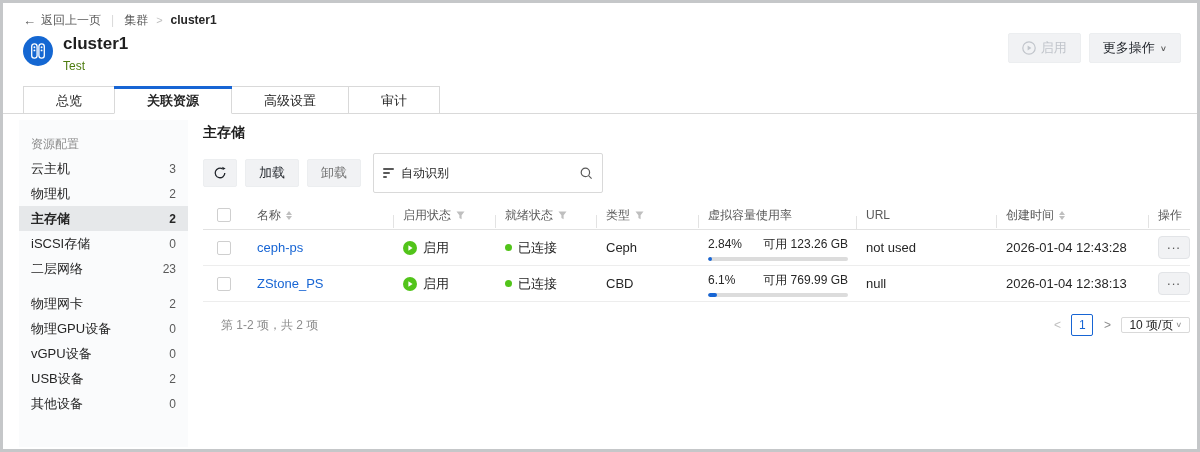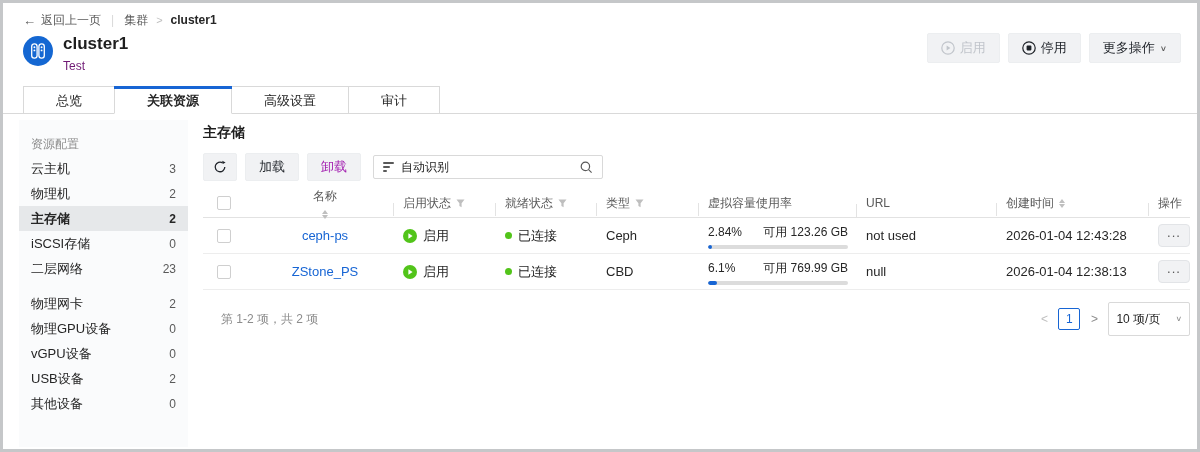--- a/index.html
+++ b/index.html
@@ -17,21 +17,21 @@
   .bc-back { display:flex; align-items:center; gap:5px; cursor:pointer; color:#595959; }
   .bc-arrow { font-size:13px; color:#595959; }
   .bc-divider { color:#d9d9d9; margin:0 10px; }
   .bc-sep { color:#bfbfbf; margin:0 8px; font-size:11px; }
   .bc-current { color:#262626; font-weight:700; }
   
   .header { display:flex; align-items:flex-start; padding:6px 16px 0 20px; height:54px; }
   .cluster-badge { width:30px; height:30px; margin-top:3px; flex:none; }
   .titles { margin-left:10px; }
   .page-title { font-size:17px; font-weight:700; color:#1f1f1f; line-height:22px; }
-  .page-subtitle { font-size:12px; color:#701a75; margin-top:4px; }
+  .page-subtitle { font-size:12px; color:#4d7c0f; margin-top:4px; }
   .header-actions { margin-left:auto; display:flex; gap:8px; }
   .hbtn { height:30px; padding:0 13px; background:#f1f2f4; border:1px solid #eceef0; border-radius:2px;
           font-size:13px; color:#1f2329; display:flex; align-items:center; gap:5px; cursor:pointer; white-space:nowrap; }
   .hbtn.disabled { color:#c1c5cb; cursor:default; }
   .hbtn svg { display:block; }
   .chev { font-size:10px; color:#595959; transform:scaleY(0.8); }
   
   .tabbar { display:flex; align-items:flex-end; padding:0 20px; border-bottom:1px solid #d9d9d9; margin-top:4px; height:29px; }
   .tab { position:relative; padding:0 32px; line-height:27px; height:28px; font-size:13px; color:#262626;
          background:#fff; border:1px solid #d9d9d9; border-bottom:none; margin-right:-1px; cursor:pointer; margin-bottom:-1px; }
@@ -48,37 +48,37 @@
   .side-item.selected { background:#e6e8ea; font-weight:700; }
   .side-item.selected .si-count { font-weight:700; color:#262626; }
   .side-gap { height:10px; }
   
   .content { flex:1; padding-top:4px; }
   .content-title { font-size:14px; font-weight:700; color:#1f1f1f; margin-bottom:11px; }
   .toolbar { display:flex; align-items:center; gap:8px; margin-bottom:8px; }
   .tbtn { height:28px; padding:4px 13px; background:#f1f2f4; border:1px solid #eceef0; border-radius:2px;
           font-size:13px; color:#1f2329; display:flex; align-items:center; justify-content:center; cursor:pointer; }
   .tbtn.icon-only { width:34px; padding:0; }
-  .tbtn.disabled { color:#a21caf; cursor:default; }
-  .searchbox { width:230px; height:24px; background:#fff; border:1px solid #d9d9d9; border-radius:2px;
+  .tbtn.disabled { color:#737373; cursor:default; }
+  .searchbox { width:230px; height:40px; background:#fff; border:1px solid #d9d9d9; border-radius:2px;
                display:flex; align-items:center; padding:0 9px; gap:7px; margin-left:4px; }
   .filter-glyph { display:flex; flex-direction:column; gap:2.5px; }
   .filter-glyph i { display:block; height:1.5px; background:#595959; border-radius:1px; }
   .filter-glyph i:nth-child(1){ width:11px; } .filter-glyph i:nth-child(2){ width:7px; } .filter-glyph i:nth-child(3){ width:4px; }
   .search-text { font-size:12px; color:#262626; flex:1; }
   
   .table { width:100%; }
   .tr { display:flex; align-items:center; }
   .thead { height:29px; border-bottom:1px solid #e2e2e2; color:#595959; font-size:12px; }
   .th, .td { display:flex; align-items:center; position:relative; }
   .th.sep::before { content:""; position:absolute; left:0; top:8px; height:13px; width:1px; background:#e3e3e3; }
   .th { padding-left:10px; gap:5px; }
   .td { padding-left:10px; }
   .col-check { width:44px; padding-left:14px; }
-  .col-name { width:146px; padding-left:10px;flex-direction:column; }
+  .col-name { width:146px; padding-left:10px; }
   .col-enable { width:102px; }
   .col-ready { width:101px; }
   .col-type { width:102px; }
   .col-cap { width:158px; }
   .col-url { width:140px; }
   .col-created { width:152px; }
   .col-ops { flex:1; }
   .checkbox { width:14px; height:14px; border:1px solid #cfcfcf; border-radius:2px; background:#fff; cursor:pointer; }
   .sorter { display:flex; flex-direction:column; gap:1px; }
   .sorter b { width:0; height:0; border-left:3.5px solid transparent; border-right:3.5px solid transparent; display:block; }
@@ -99,22 +99,22 @@
              display:flex; align-items:center; justify-content:center; color:#595959; font-size:13px;
              letter-spacing:1px; cursor:pointer; line-height:0; padding-bottom:6px; }
   
   .table-footer { display:flex; align-items:center; margin-top:12px;margin-left:18px; }
   .summary { font-size:12px; color:#8c8c8c; }
   .pager { margin-left:auto; display:flex; align-items:center; gap:8px; }
   .pg-arrow { font-size:12px; color:#bfbfbf; cursor:pointer; width:12px; text-align:center; }
   .pg-arrow.next { color:#8c8c8c; }
   .pg-page { min-width:22px; height:22px; border:1px solid #1765d4; color:#1765d4; border-radius:2px;
              font-size:12px; display:flex; align-items:center; justify-content:center; cursor:pointer; background:#fff; }
-  .pg-size { height:34px; border:1px solid #d9d9d9; border-radius:2px; background:#fff; font-size:12px; color:#262626;
-             display:flex; align-items:center; padding:0 7px; gap:15px; cursor:pointer; }
+  .pg-size { height:16px; border:1px solid #d9d9d9; border-radius:2px; background:#fff; font-size:12px; color:#262626;
+             display:flex; align-items:center; padding:0 7px; gap:2px; cursor:pointer; }
   .pg-size .chev { font-size:9px; color:#8c8c8c; }
 </style>
 </head>
 <body>
 
 <div class="breadcrumb">
   <span class="bc-back">
     <span class="bc-arrow">←</span>
     <span>返回上一页</span>
   </span>
@@ -140,27 +140,20 @@
   </div>
   <div class="header-actions">
     <div class="hbtn disabled">
       <svg width="14" height="14" viewBox="0 0 14 14">
         <circle cx="7" cy="7" r="6.2" fill="none" stroke="#c1c5cb" stroke-width="1.2"></circle>
         <path d="M5.6 4.6 L9.4 7 L5.6 9.4 Z" fill="#c1c5cb"></path>
       </svg>
       <span>启用</span>
     </div>
     <div class="hbtn">
-      <svg width="14" height="14" viewBox="0 0 14 14">
-        <circle cx="7" cy="7" r="6.2" fill="none" stroke="#1f2329" stroke-width="1.2"></circle>
-        <rect x="4.6" y="4.6" width="4.8" height="4.8" rx="0.8" fill="#1f2329"></rect>
-      </svg>
-      <span>停用</span>
-    </div>
-    <div class="hbtn">
       <span>更多操作</span>
       <span class="chev">∨</span>
     </div>
   </div>
 </div>
 
 <div class="tabbar">
   <div class="tab">总览</div>
   <div class="tab active">关联资源</div>
   <div class="tab">高级设置</div>

